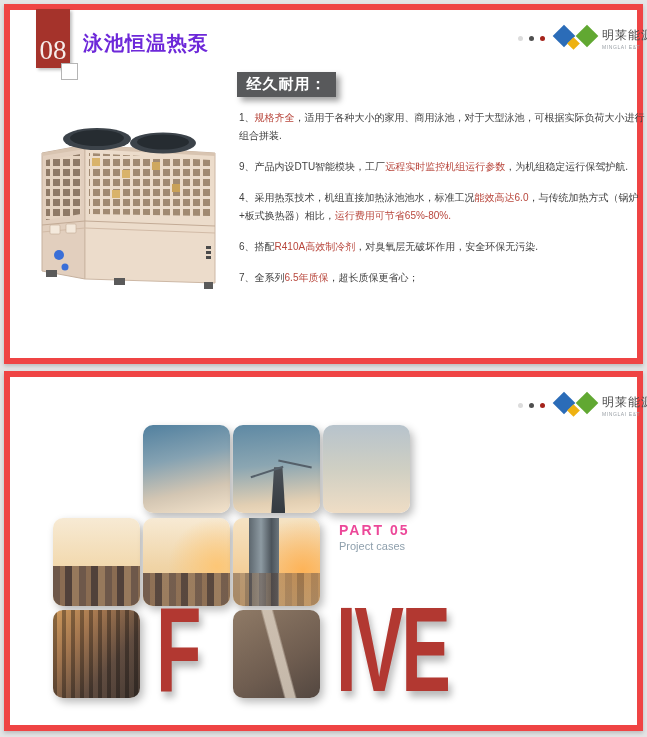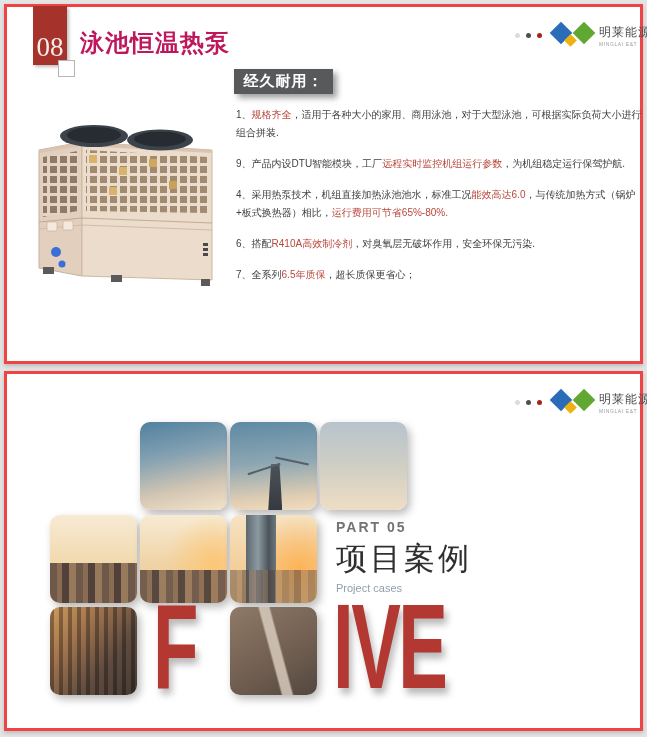--- a/index.html
+++ b/index.html
@@ -3,33 +3,33 @@
 <meta charset="utf-8">
 <style>
   :root{
     --badge-red:#a5332b; --accent-red:#b23831; --list-red:#b8463c;
     --box-gray:#58595b; --body-text:#3f3f3f; --page-bg:#e4e4e5;
   }
   *{margin:0;padding:0;box-sizing:border-box}
   html,body{width:647px;height:737px;background:var(--page-bg);
     font-family:"Liberation Sans","DejaVu Sans",sans-serif;overflow:hidden}
   .slide{position:absolute;left:4px;width:639px;height:360px;background:#fff;
-    border:3px solid #ef4444;box-shadow:0 2px 4px rgba(0,0,0,.18)}
+    border:6px solid #ef4444;box-shadow:0 2px 4px rgba(0,0,0,.18)}
   #slide1{top:4px}
   #slide2{top:371px}
 
   
   .badge{position:absolute;left:26px;top:-1px;width:34px;height:59px;
     background:var(--badge-red);box-shadow:2px 2px 3px rgba(0,0,0,.25);
     color:#f6ecea;font-family:"Liberation Serif","DejaVu Serif",serif;
     font-size:27px;display:flex;align-items:flex-end;justify-content:center;padding-bottom:2px}
   .badge-sq{position:absolute;left:51px;top:53px;width:17px;height:17px;
     border:1px solid #b5b5b5;background:#fff}
-  .slide-title{position:absolute;left:73px;top:20px;font-size:24px;font-weight:700;
-    color:#be185d;letter-spacing:1px}
+  .slide-title{position:absolute;left:73px;top:20px;font-size:20px;font-weight:700;
+    color:#6d28d9;letter-spacing:1px}
   .adv-box{position:absolute;left:227px;top:62px;width:99px;height:25px;
     background:var(--box-gray);color:#fff;font-size:15px;font-weight:700;
     letter-spacing:1px;display:flex;align-items:center;justify-content:center;
     box-shadow:4px 4px 6px rgba(0,0,0,.38)}
   .adv-list{position:absolute;left:229px;top:99px;width:407px;
     font-size:10px;line-height:18px;color:var(--body-text)}
   .adv-list p{margin:0 0 13px 0}
   .adv-list .red{color:var(--list-red)}
 
   
@@ -75,21 +75,21 @@
   .winstripes{position:absolute;inset:0;
     background:repeating-linear-gradient(90deg,rgba(0,0,0,.32) 0 4px,rgba(0,0,0,0) 4px 9px)}
   .crane-tower{position:absolute;bottom:0;left:44%;width:14px;height:52%;
     background:linear-gradient(180deg,#4c5258,#343a40);clip-path:polygon(20% 0,80% 0,100% 100%,0 100%)}
   .crane-boom{position:absolute;width:34px;height:2px;background:#55606a}
   .boom1{left:20%;bottom:46%;transform:rotate(-18deg)}
   .boom2{left:52%;bottom:55%;transform:rotate(12deg)}
   .glass-col{position:absolute;top:0;left:18%;width:30px;height:100%;
     background:linear-gradient(90deg,#5d676e,#8d9aa2 40%,#4c545b 75%,#6c767d)}
   .part-block{position:absolute;left:329px;top:145px}
-  .part-label{font-size:14px;font-weight:700;letter-spacing:2px;color:#737373}
+  .part-label{font-size:14px;font-weight:700;letter-spacing:2px;color:#ec4899}
   .part-title{font-size:31px;color:#2f2f2f;letter-spacing:3px;margin-top:3px}
   .part-sub{font-size:11px;color:#8fa0ad;margin-top:2px}
   .bigletter{position:absolute;top:212px;font-weight:700;font-size:120px;line-height:1;
     color:var(--accent-red);transform:scaleX(.62);transform-origin:0 0;
     letter-spacing:-4px;text-shadow:5px 6px 9px rgba(0,0,0,.28);
     font-family:"Liberation Sans","DejaVu Sans",sans-serif}
   .letter-f{left:146px}
   .letter-ive{left:326px}
 </style>
 </head>
@@ -208,19 +208,18 @@
         <div class="bldg short" style="opacity: 0.55;"></div>
       </div>
       <div class="tile pos-r3c1 kind-dark-city">
         <div class="winstripes"></div>
       </div>
       <div class="tile pos-r3c3 kind-city-aerial"></div>
     </div>
 
   <div class="part-block">
     <div class="part-label">PART 05</div>
-    <div class="part-title">项目案例</div>
     <div class="part-sub">Project cases</div>
   </div>
 
   <div class="bigletter letter-f">F</div>
   <div class="bigletter letter-ive">IVE</div>
 </div>
 
 </body></html>

